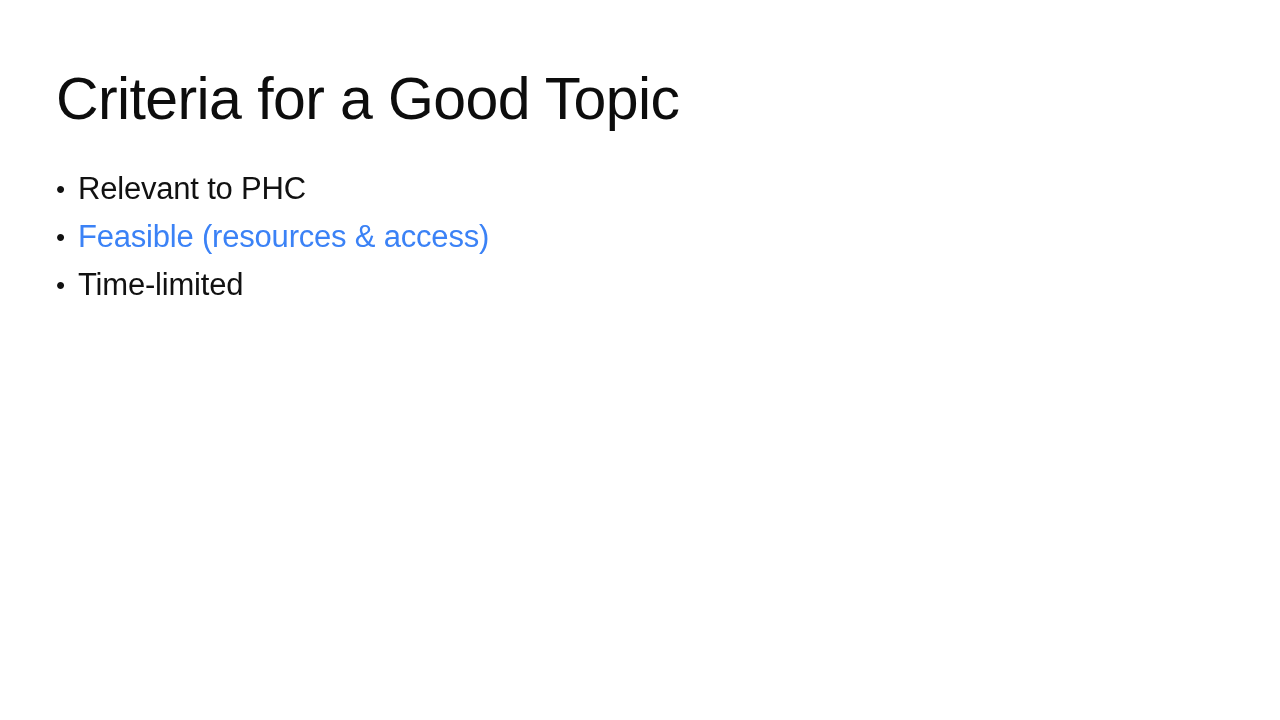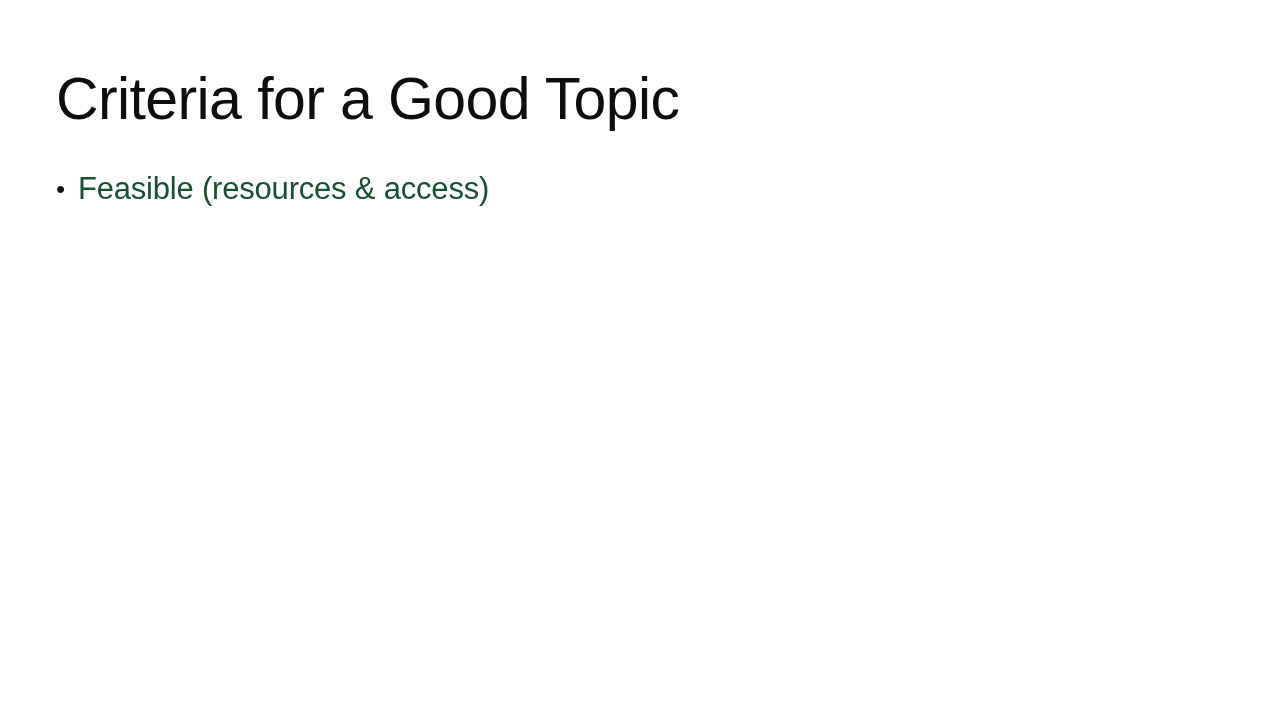--- a/index.html
+++ b/index.html
@@ -63,21 +63,27 @@
 </style>
 </head>
 <body>
 
 <div id="slide" style="background: rgb(255, 255, 255);">
 
   <div id="slide-title">Criteria for a Good Topic</div>
 
   <div id="slide-body">
 
+    <div class="bullet-row" style="color: rgb(17, 17, 17);">
+      <span class="bullet-mark" style="color: rgb(17, 17, 17);">•</span><span class="bullet-text" style="color: rgb(17, 17, 17);">Relevant to PHC</span>
+    </div>
 
     <div class="bullet-row" style="color: rgb(17, 17, 17);">
-      <span class="bullet-mark" style="color: rgb(17, 17, 17);">•</span><span class="bullet-text" style="color: #14532d; text-align: center;">Feasible (resources &amp; access)</span>
+      <span class="bullet-mark" style="color: rgb(17, 17, 17);">•</span><span class="bullet-text" style="color: #3b82f6; text-align: center;">Feasible (resources &amp; access)</span>
     </div>
 
+    <div class="bullet-row" style="color: rgb(17, 17, 17);">
+      <span class="bullet-mark" style="color: rgb(17, 17, 17);">•</span><span class="bullet-text" style="color: rgb(17, 17, 17);">Time-limited</span>
+    </div>
 
 
   </div>
 </div>
 
 </body></html>

